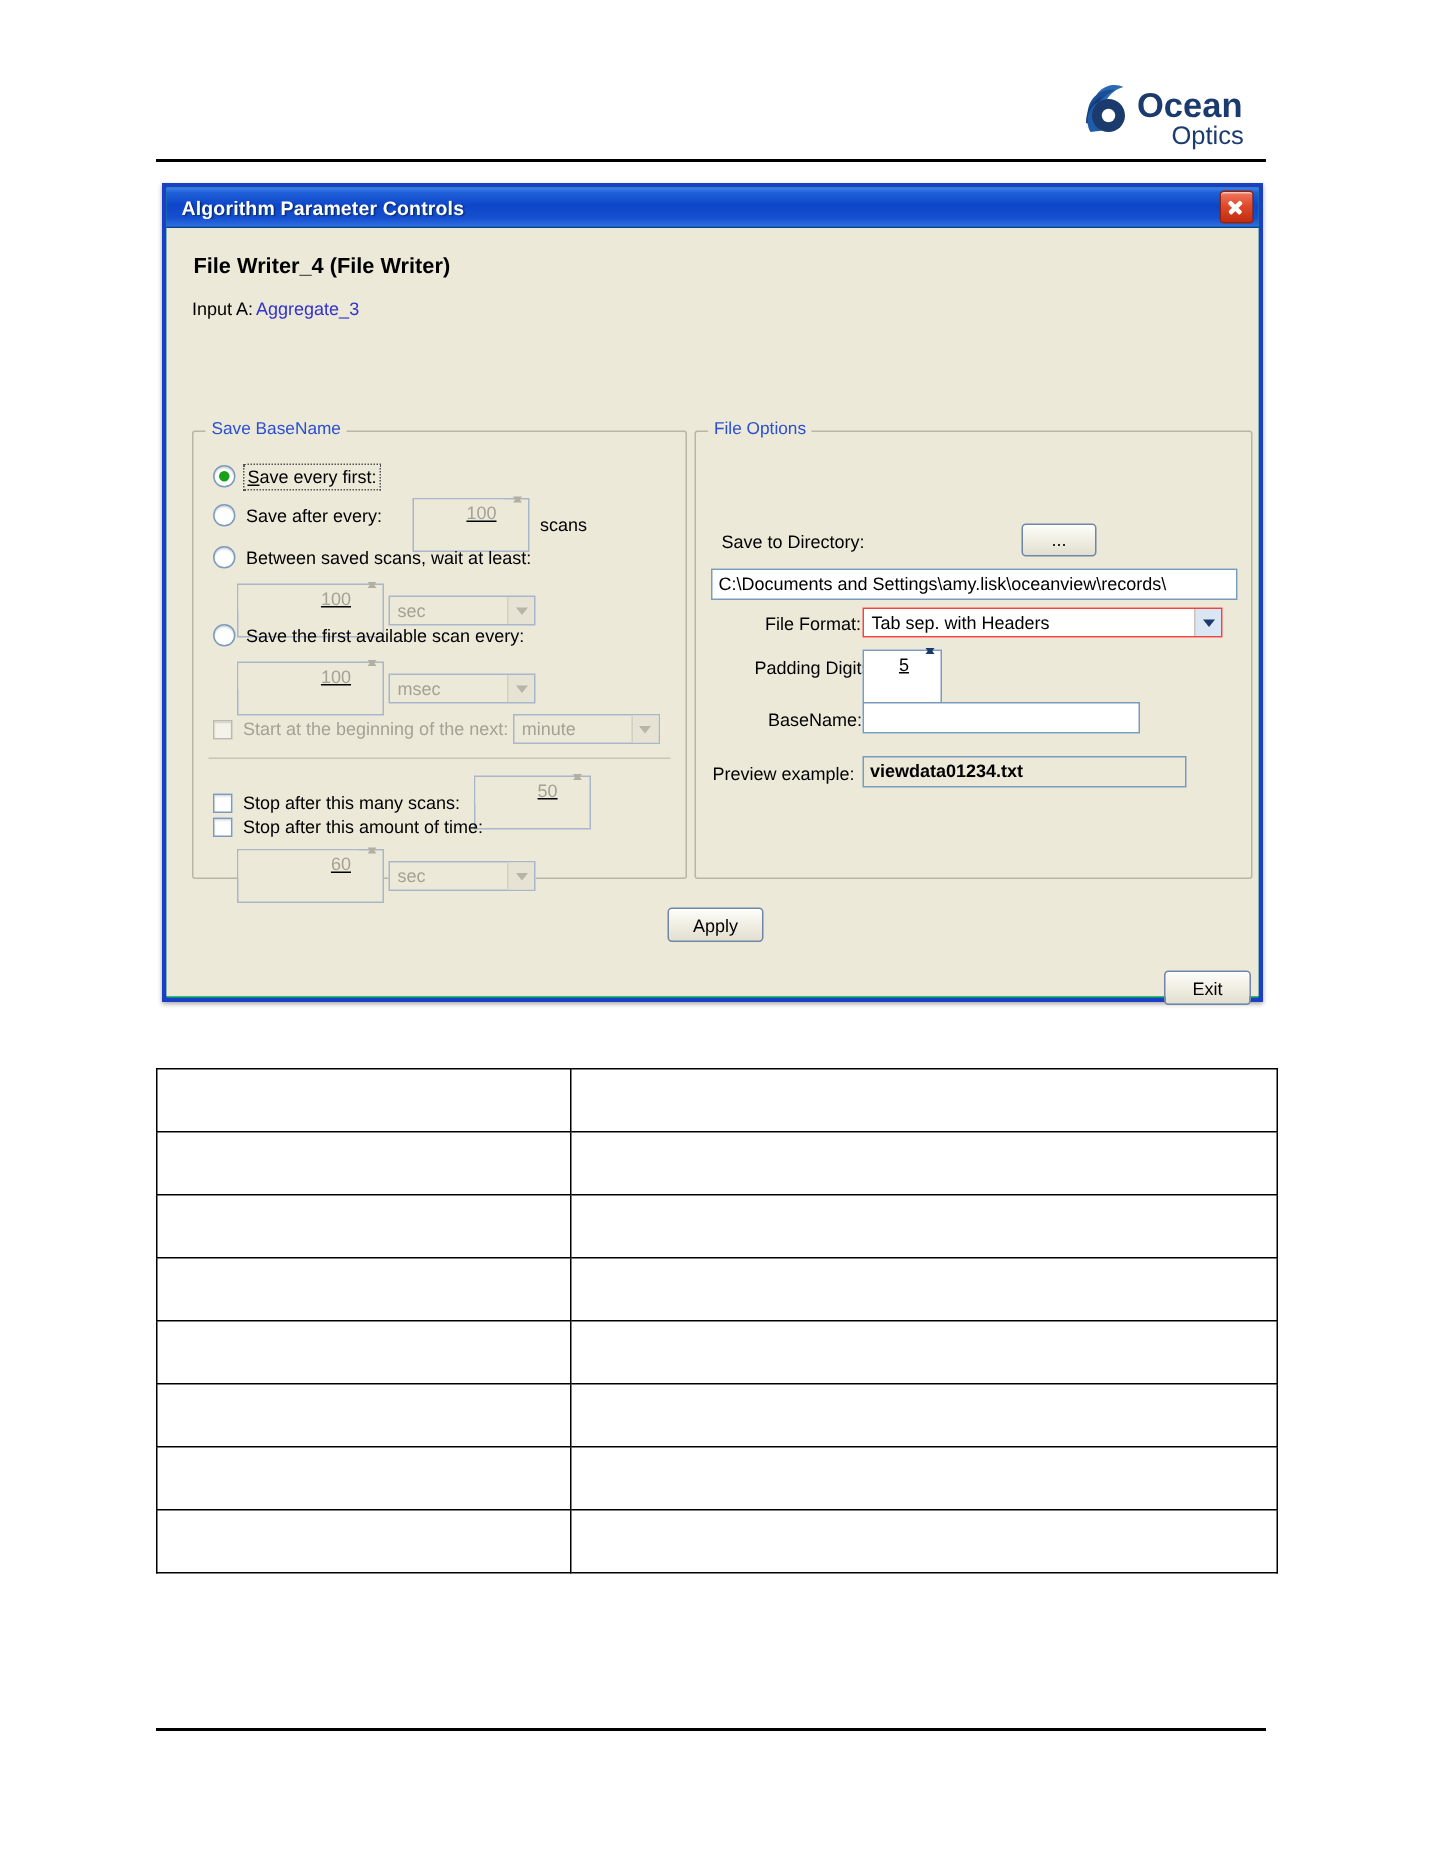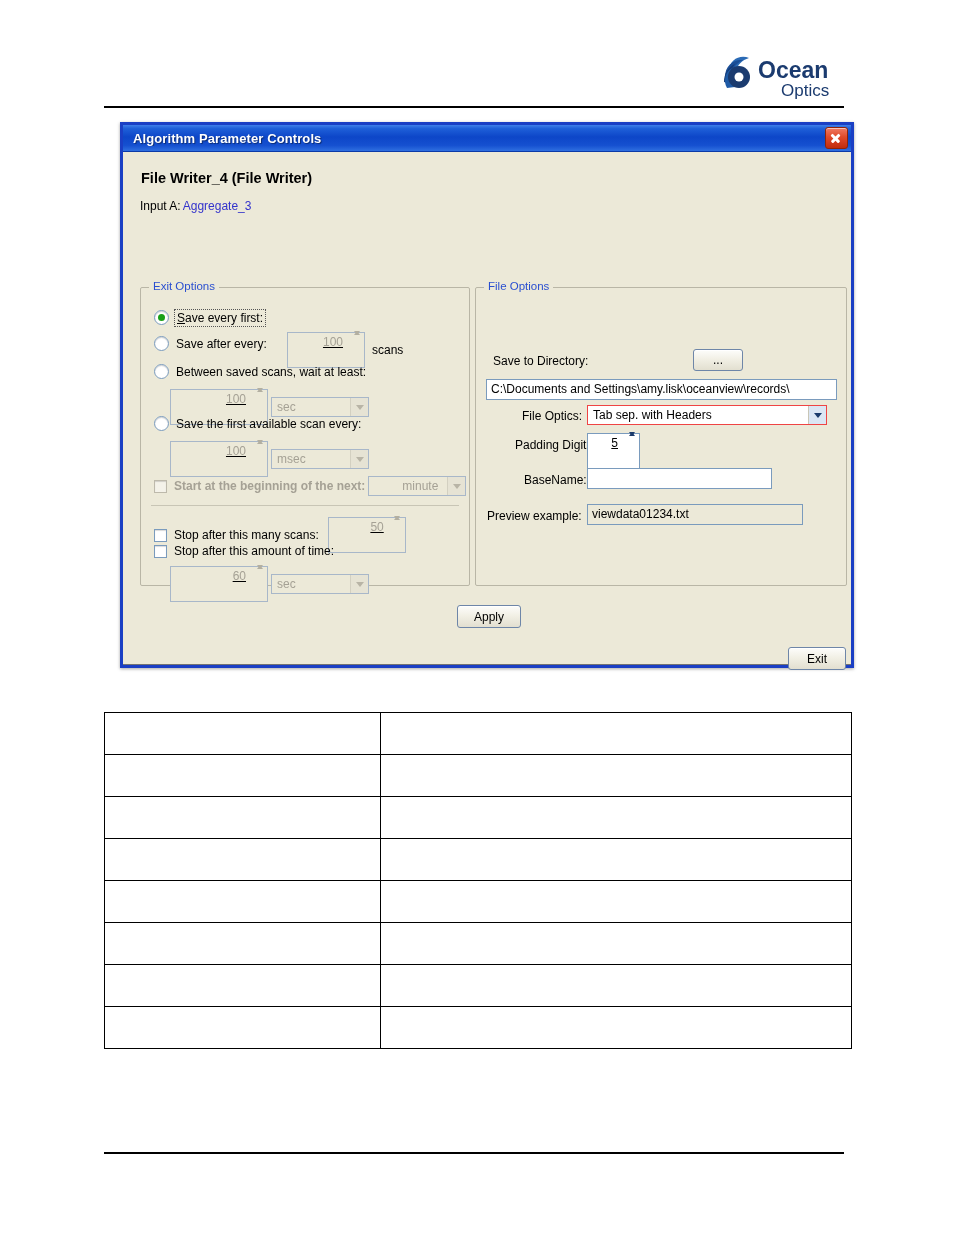--- a/index.html
+++ b/index.html
@@ -32,26 +32,26 @@
     left: 722px;
     top: 52px;
     width: 122px;
     height: 48px;
   }
   .logo svg { display: block; }
 
   
   .dialog {
     position: absolute;
-    left: 120px;
+    left: 108px;
     top: 122px;
     width: 734px;
     height: 546px;
     border: 3px solid #1a3fc4;
-    background: #737373;
+    background: #22c55e;
     box-sizing: border-box;
     box-shadow: 0 1px 3px rgba(0,0,0,.35);
   }
   .titlebar {
     height: 27px;
     background: linear-gradient(to bottom,
         #3f7fe8 0%, #1e5fd8 14%, #0d46c8 46%, #1550d0 78%, #2f6fe0 100%);
     display: flex;
     align-items: center;
     padding: 0 3px 0 10px;
@@ -147,21 +147,21 @@
   .row {
     position: absolute;
     display: flex;
     align-items: center;
     white-space: nowrap;
   }
   .lbl {
     font-size: 12px;
     color: #000000;
   }
-  .lbl.disabled { color: #a5a195; font-weight: bold; }
+  .lbl.disabled { color: #a5a195; }
 
   .radio {
     width: 13px;
     height: 13px;
     border-radius: 50%;
     background: #ffffff;
     border: 1px solid #7a9bbd;
     box-shadow: inset 0 1px 1px rgba(0,0,0,.18);
     position: relative;
     flex: none;
@@ -300,21 +300,21 @@
     background: #ffffff;
     height: 21px;
     line-height: 19px;
     font-size: 12px;
     padding: 0 4px;
     color: #000000;
     box-sizing: border-box;
     white-space: nowrap;
     overflow: hidden;
   }
-  .textfield.readonly { background: #ece9d8; }
+  .textfield.readonly { background: #ece9d8; font-weight: bold; }
 
   
   .btn {
     border: 1px solid #6e86a8;
     border-radius: 3px;
     background: linear-gradient(to bottom, #fdfdfb 0%, #f1efe4 48%, #e2dfd0 100%);
     font-size: 12px;
     color: #000000;
     display: flex;
     align-items: center;
@@ -380,21 +380,21 @@
 
   <div class="dialog-body">
 
     <div class="dlg-title">File Writer_4 (File Writer)</div>
 
     <div class="dlg-input-line">
       <span>Input A:</span><span class="link">Aggregate_3</span>
     </div>
 
     <div class="group" id="group-save">
-      <div class="group-title">Exit Options</div>
+      <div class="group-title">Save BaseName</div>
 
       <div class="row" style="left:13px; top:22px;">
         <span class="radio checked"></span>
         <span class="lbl focus-ring underline-first">Save every first:</span>
       </div>
 
       <div class="row" style="left:13px; top:48px;">
         <span class="radio"></span>
         <span class="lbl">Save after every:</span>
       </div>
@@ -441,21 +441,21 @@
         </span>
         <span class="combo disabled" style="width:98px; margin-left:3px;">
           <span class="cb-val">msec</span>
           <span class="cb-arrow"></span>
         </span>
       </div>
 
       <div class="row" style="left:13px; top:188px;">
         <span class="checkbox disabled"></span>
         <span class="lbl disabled">Start at the beginning of the next:</span>
-        <span class="combo disabled" style="width:98px; margin-left:3px;padding-left:28px;">
+        <span class="combo disabled" style="width:98px; margin-left:3px;">
           <span class="cb-val">minute</span>
           <span class="cb-arrow"></span>
         </span>
       </div>
 
       <div class="hsep" style="left:10px; top:217px; width:308px;"></div>
 
       <div class="row" style="left:13px; top:229px;">
         <span class="checkbox"></span>
         <span class="lbl">Stop after this many scans:</span>
@@ -491,21 +491,21 @@
       <div class="group-title">File Options</div>
 
       <div class="row" style="left:17px; top:66px;">
         <span class="lbl">Save to Directory:</span>
       </div>
       <div class="btn" style="position:absolute; left:217px; top:61px; width:50px; height:22px;">...</div>
 
       <div class="textfield" style="position:absolute; left:10px; top:91px; width:351px;">C:\Documents and Settings\amy.lisk\oceanview\records\</div>
 
       <div class="row" style="left:46px; top:121px;">
-        <span class="lbl">File Optics:</span>
+        <span class="lbl">File Format:</span>
       </div>
       <span class="combo" style="position:absolute; left:111px; top:117px; width:240px;">
         <span class="cb-val">Tab sep. with Headers</span>
         <span class="cb-arrow"></span>
       </span>
 
       <div class="row" style="left:39px; top:150px;">
         <span class="lbl">Padding Digits:</span>
       </div>
       <span class="spinner" style="position:absolute; left:111px; top:145px; width:53px;">

